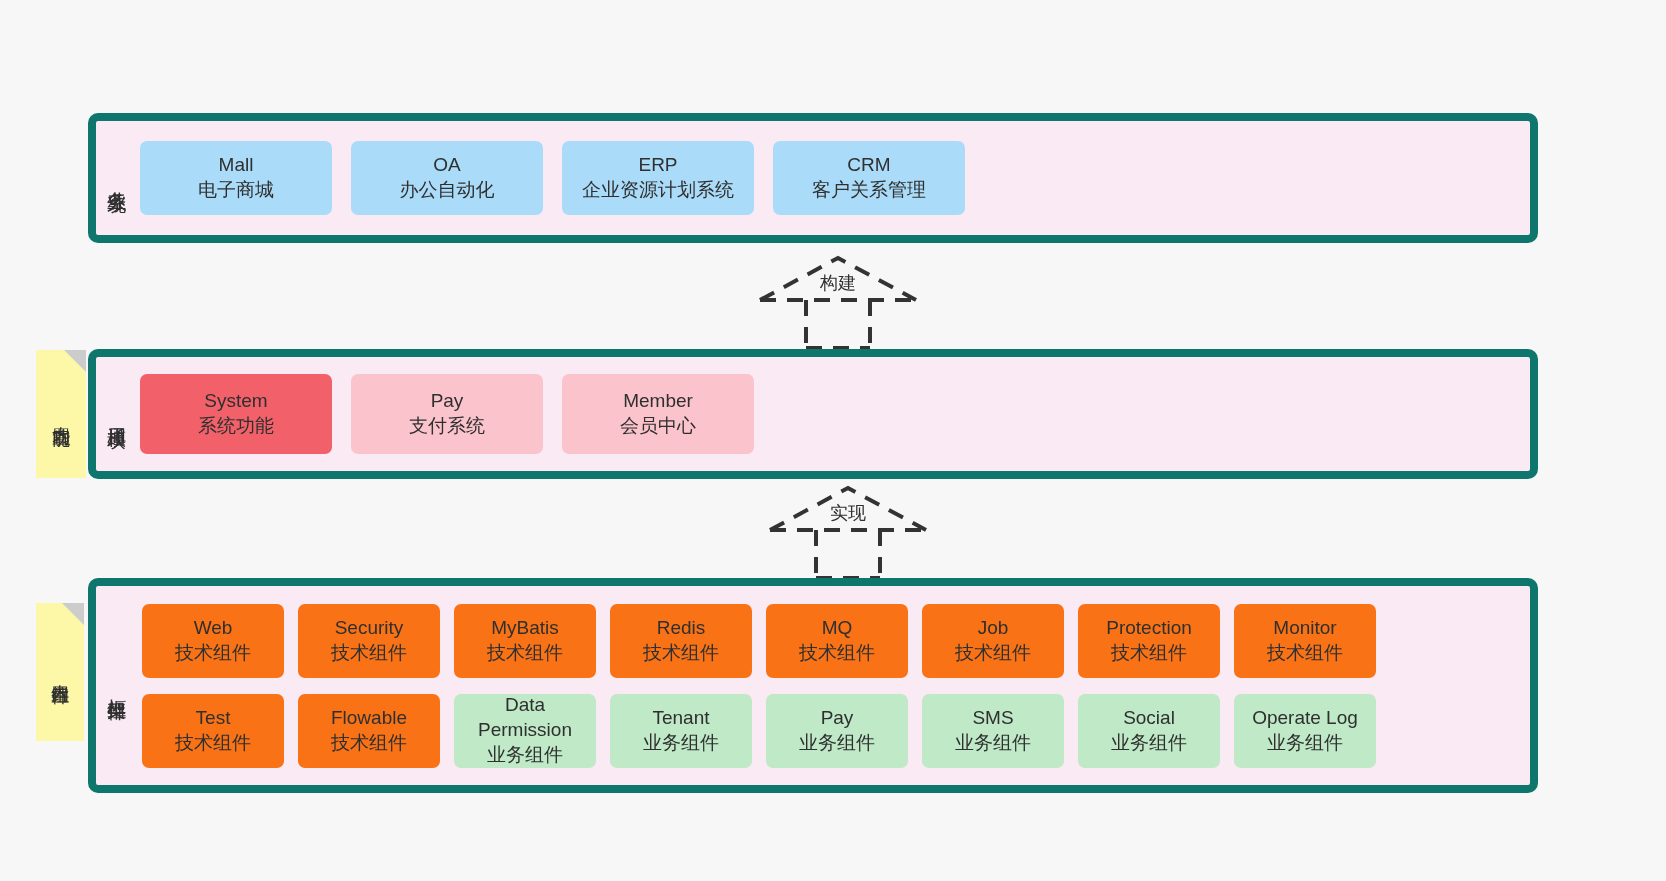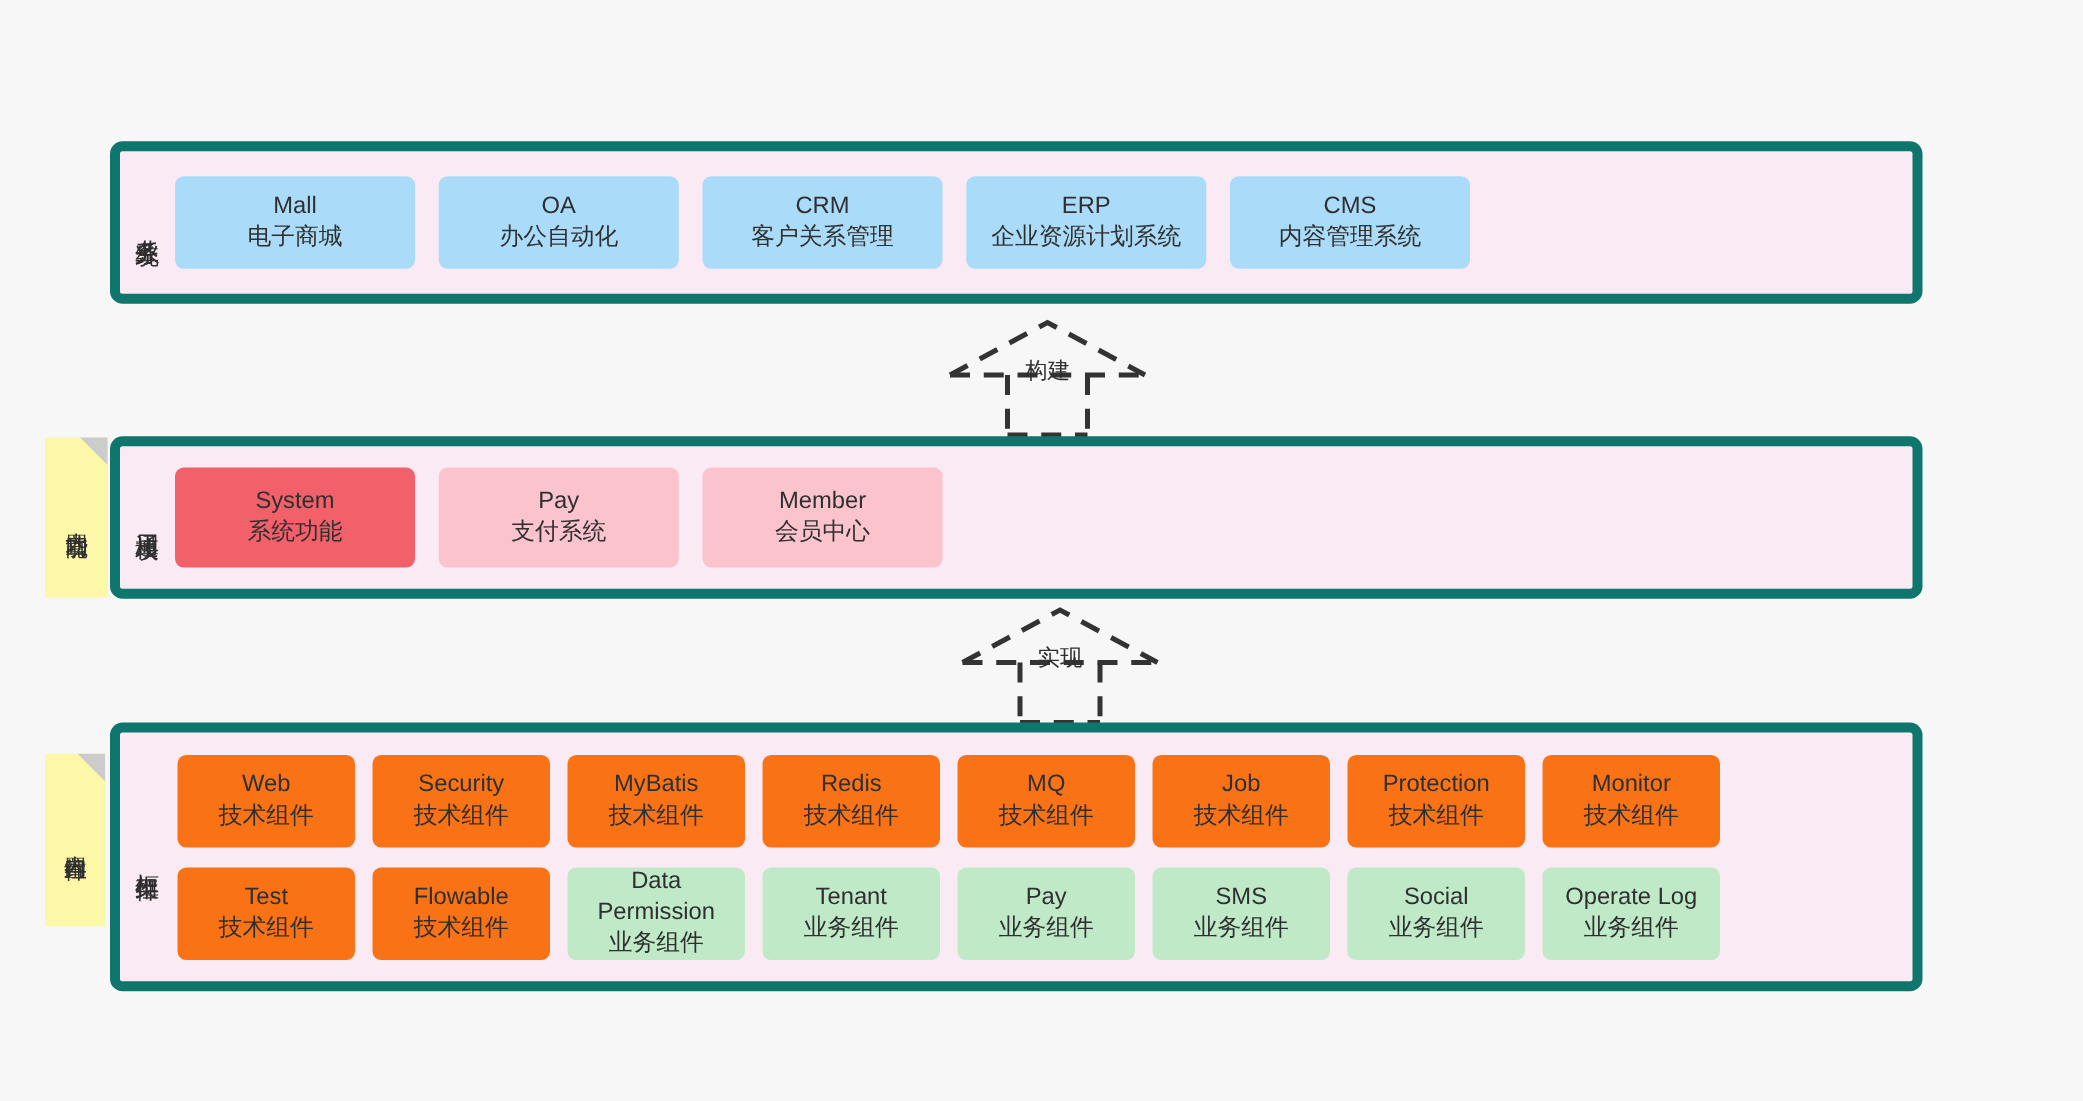--- a/index.html
+++ b/index.html
@@ -123,21 +123,21 @@
   
   .connector {
     position: absolute;
     width: 180px;
     height: 100px;
   }
   .connector svg { display: block; }
   .connector .conn-label {
     position: absolute;
     left: 0; right: 0;
-    top: 34px;
+    top: 21px;
     text-align: center;
     font-size: 18px;
     color: #2f2f2f;
     background: transparent;
     font-family: Liberation Serif, serif;
   }
   #connector-build   { left: 748px; top: 250px; }
   #connector-realize { left: 758px; top: 480px; }
 </style>
 </head>
@@ -149,30 +149,26 @@
     <div class="row">
       <div class="node">
         <span class="en">Mall</span>
         <span class="cn">电子商城</span>
       </div>
       <div class="node">
         <span class="en">OA</span>
         <span class="cn">办公自动化</span>
       </div>
       <div class="node">
+        <span class="en">ERP</span>
+        <span class="cn">企业资源计划系统</span>
+      </div>
+      <div class="node">
         <span class="en">CRM</span>
         <span class="cn">客户关系管理</span>
-      </div>
-      <div class="node">
-        <span class="en">ERP</span>
-        <span class="cn">企业资源计划系统</span>
-      </div>
-      <div class="node">
-        <span class="en">CMS</span>
-        <span class="cn">内容管理系统</span>
       </div>
     </div>
   </div>
 </div>
 
 <div class="connector" id="connector-build">
   <svg width="180" height="100" viewBox="0 0 180 100">
     <path d="M 12 50 L 90 8 L 168 50" fill="none" stroke="#333333" stroke-width="4" stroke-dasharray="16 11" stroke-linecap="butt"></path>
     <path d="M 12 50 L 168 50" fill="none" stroke="#333333" stroke-width="4" stroke-dasharray="16 11"></path>
     <path d="M 58 50 L 58 100" fill="none" stroke="#333333" stroke-width="4" stroke-dasharray="16 11"></path>

